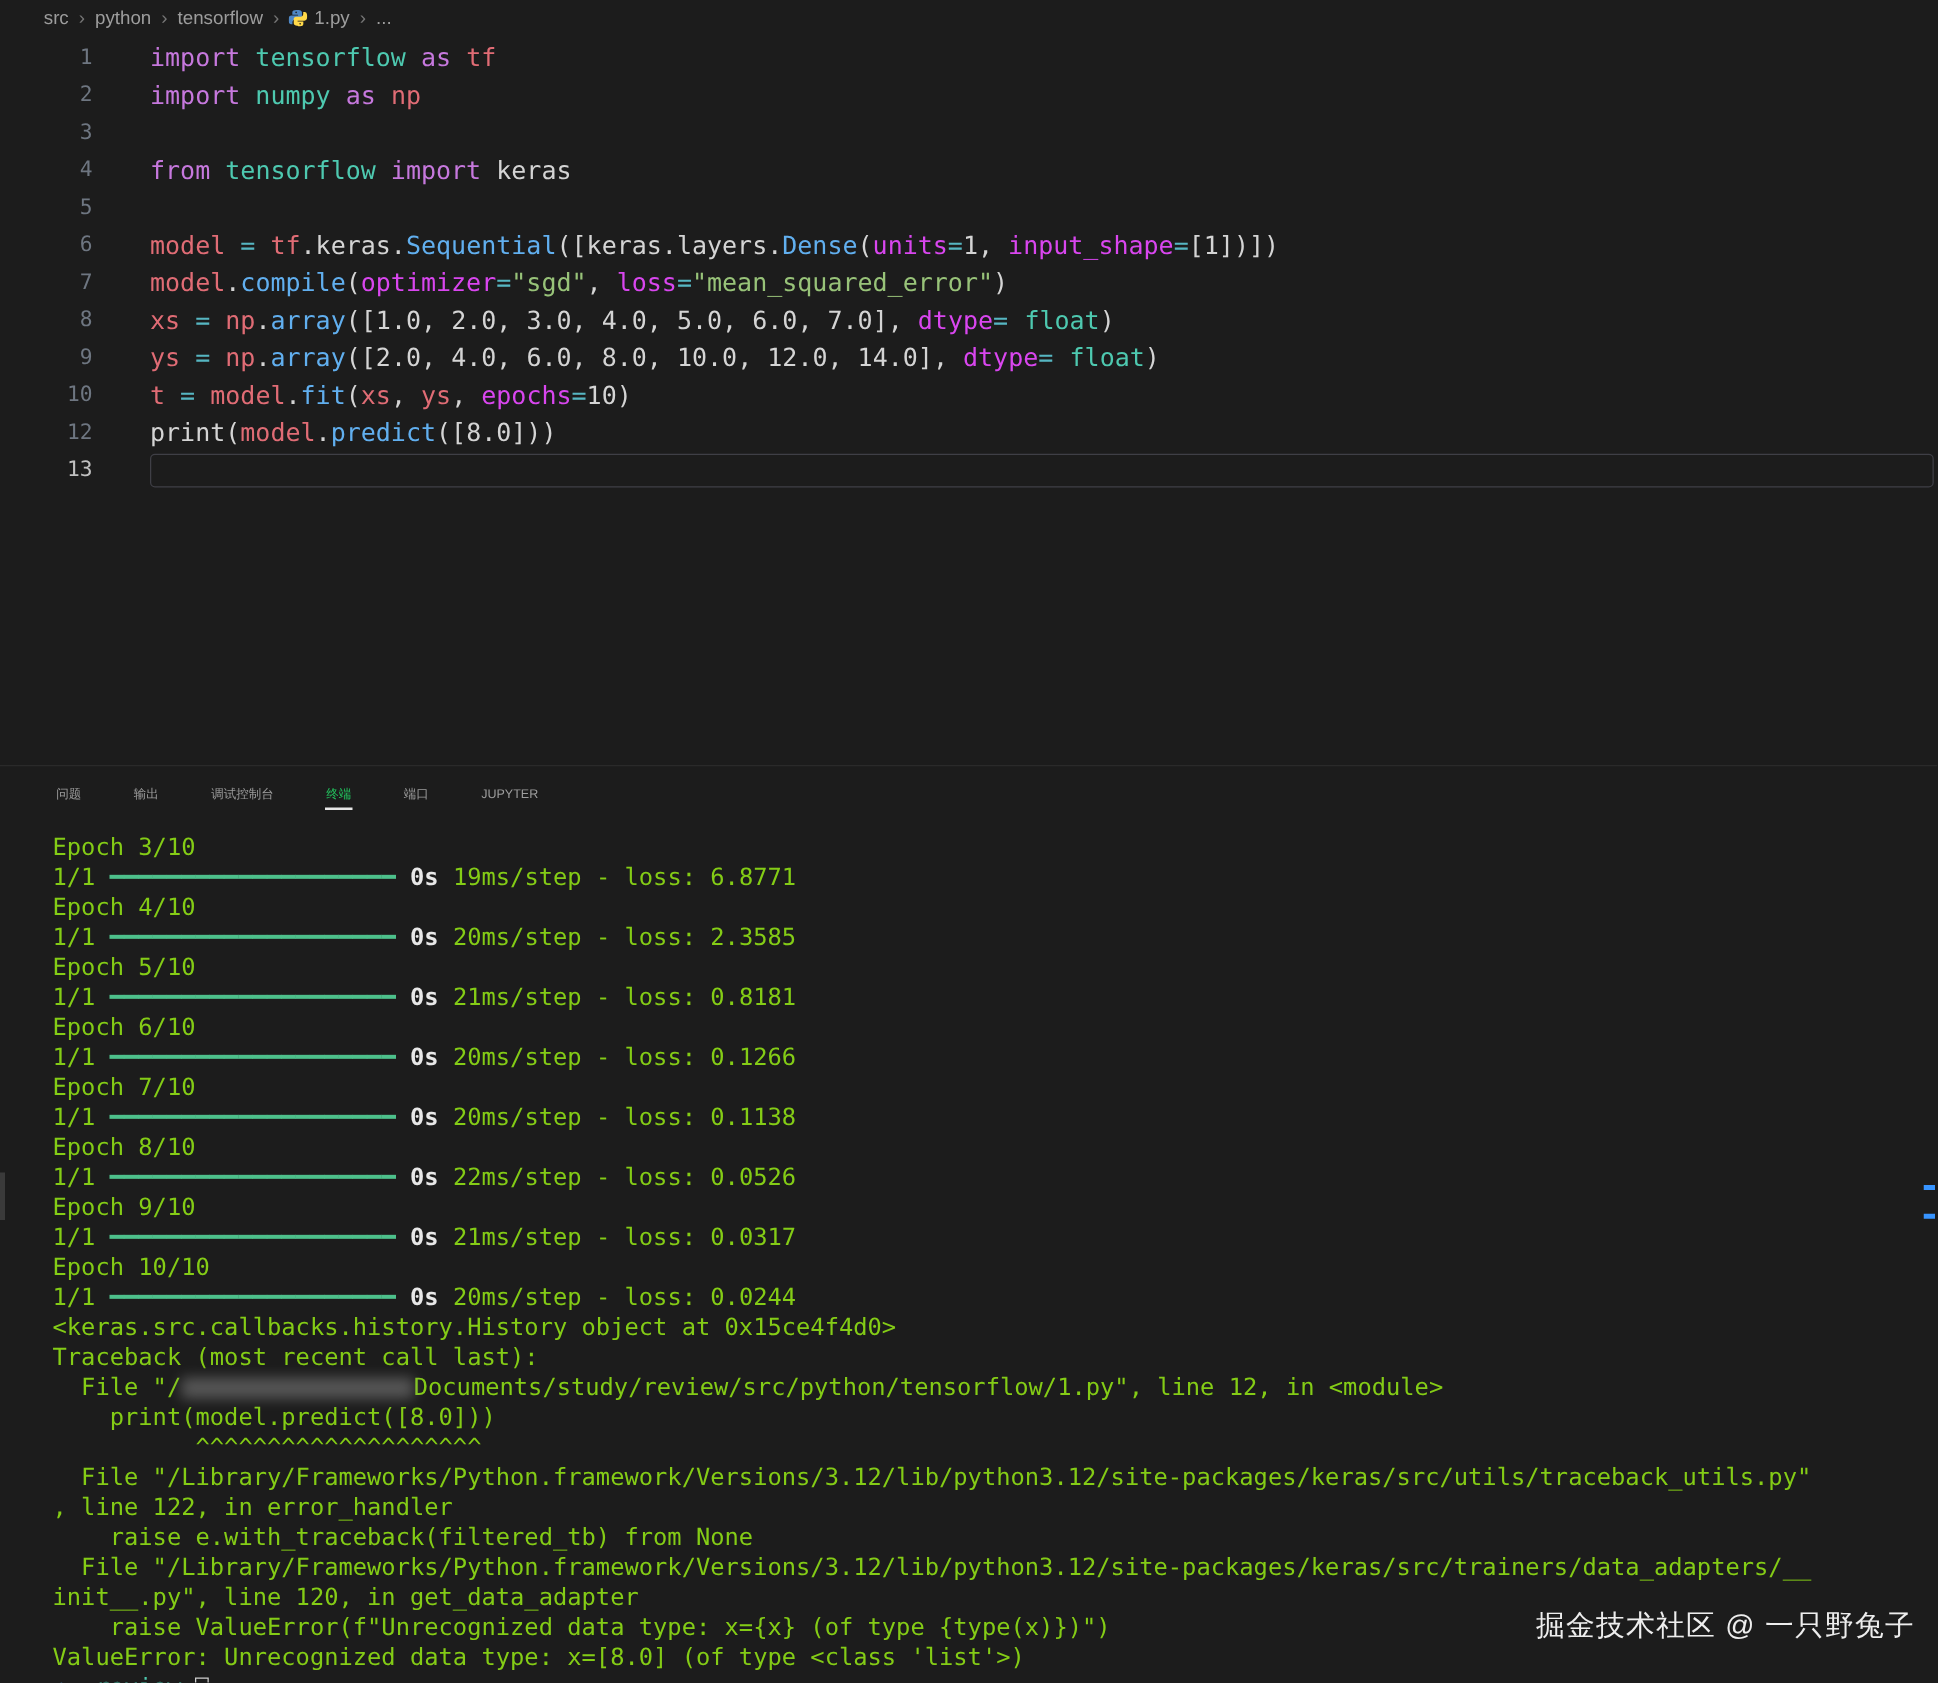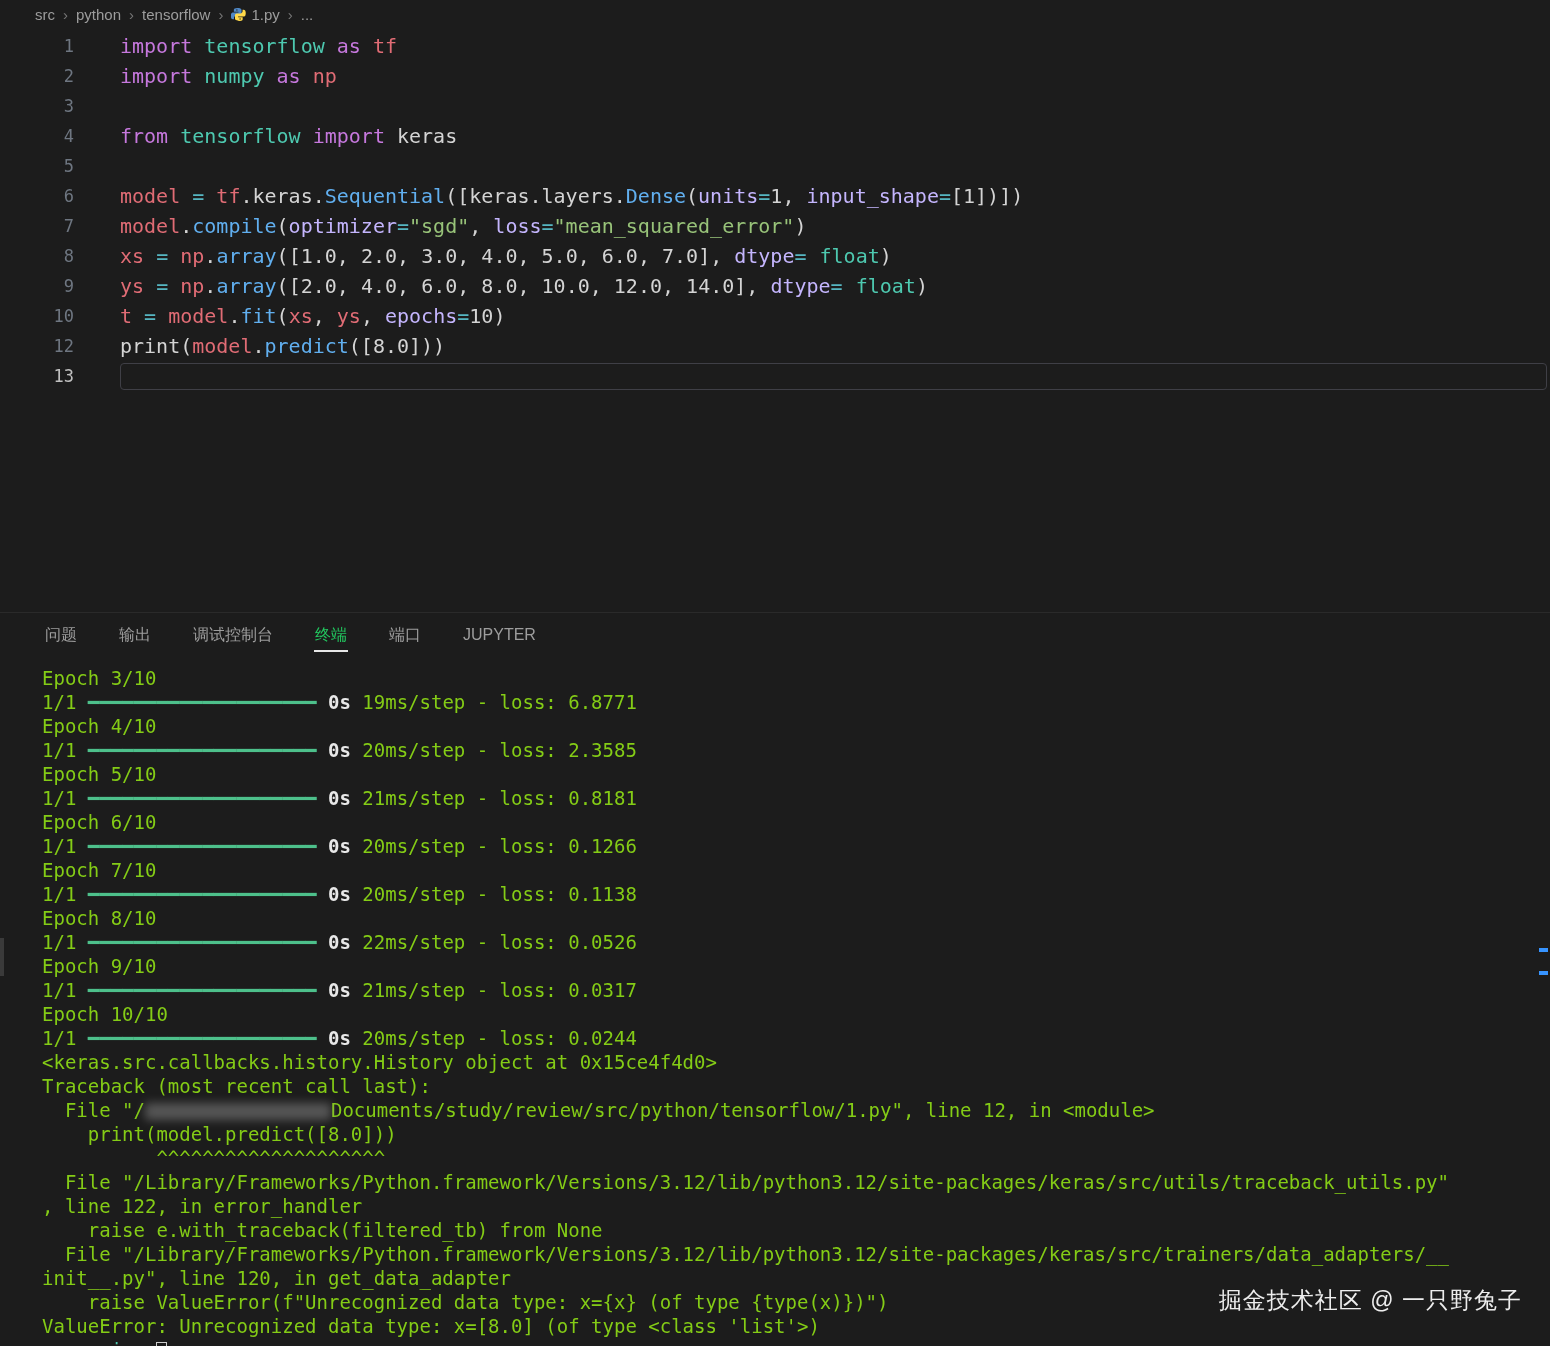--- a/index.html
+++ b/index.html
@@ -43,33 +43,33 @@
     border:1px solid #3f3f46; border-radius:4px;
     height:27px; line-height:25px;
   }
   .code-line.current .ln { color:#c0c0c0;padding-left:31px; }
 
   .tk-kw   { color:#c678dd; }
   .tk-mod  { color:#4ec9b0; }
   .tk-var  { color:#e06c75; }
   .tk-fn   { color:#61afef; }
   .tk-str  { color:#98c379; }
-  .tk-param{ color:#c4b5fd;text-align:center; }
+  .tk-param{ color:#d946ef;text-align:center; }
   .tk-op   { color:#56b6c2; }
   .tk-type { color:#4ec9b0;margin-left:13px; }
   .tk-num  { color:#d4d4d4; }
   .tk-txt  { color:#d4d4d4; }
 
   
   .panel { border-top:1px solid #2a2a2a; }
   .tabbar {
     height:44px;
     display:flex; align-items:center;
     padding-left:44px;
-    font-size:16px;
+    font-size:10px;
   }
   .tab {
     color:#9d9d9d; margin-right:40px;
     position:relative; padding:11px 1px; cursor:pointer;
     white-space:nowrap;
   }
   .tab.active { color:#22c55e; }
   .tab.active::after {
     content:""; position:absolute; left:0; right:0; bottom:5px;
     height:2px; background:#e7e7e7;
@@ -95,21 +95,21 @@
     vertical-align:middle;
   }
   .seg-cursor {
     display:inline-block; width:11px; height:19px;
     border:1.5px solid #cfcfcf;
     vertical-align:text-bottom;
   }
 
   
   .watermark {
-    position:absolute; right:28px; bottom:30px;
+    position:absolute; right:18px; bottom:30px;
     font-size:23px; letter-spacing:1px;
     color:rgba(255,255,255,.92);
     pointer-events:none;
   }
   .ruler-mark { position:absolute; right:2px; width:9px; height:4px; background:#3794ff; }
   .rm1 { top:948px; } .rm2 { top:971px; }
   .left-notch { position:absolute; left:0; top:938px; width:4px; height:38px; background:#3a3a3a; }
 </style>
 </head>
 <body>

